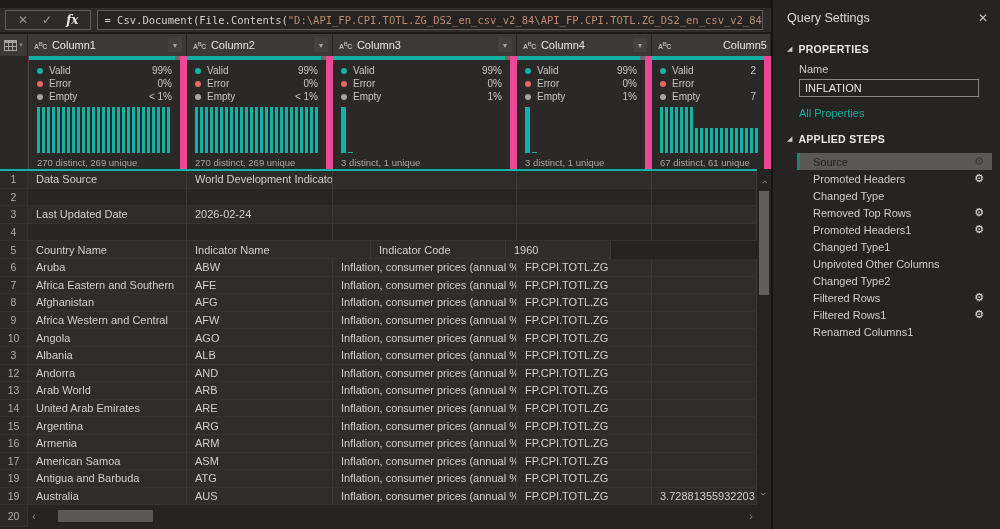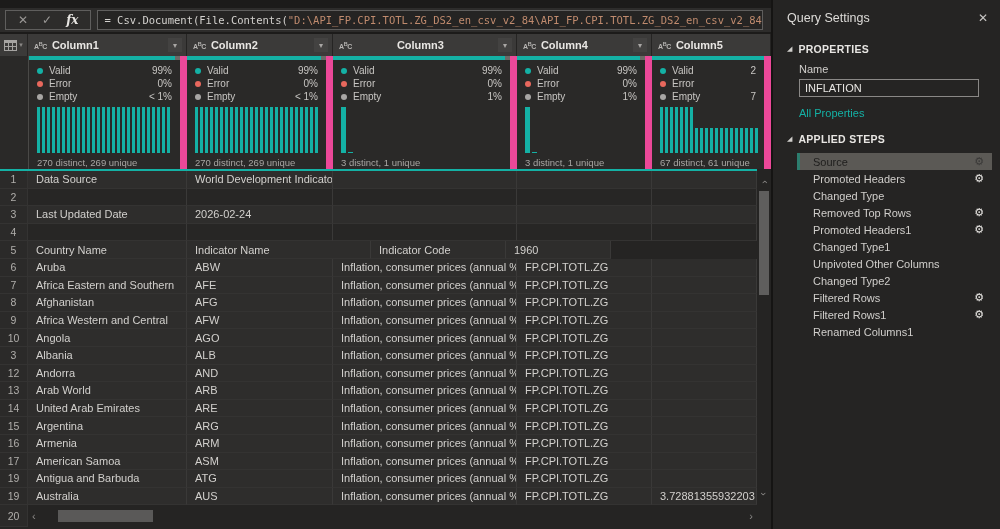--- a/index.html
+++ b/index.html
@@ -23,21 +23,21 @@
   
   .grid-header { height:22px; display:flex; background:#3b3a39; }
   .corner-cell { width:28px; background:#3b3a39; border-right:1px solid #252423; display:flex; align-items:center; justify-content:center; gap:2px; }
   .tbl-icon { width:13px; height:11px; border:1px solid #a6a4a2; border-top:3px solid #a6a4a2;
       background-image:linear-gradient(to right, transparent 0 3px,#a6a4a2 3px 4px,transparent 4px 7px,#a6a4a2 7px 8px,transparent 8px),
                        linear-gradient(to bottom, transparent 0 3px,#a6a4a2 3px 4px,transparent 4px); }
   .corner-dd { color:#8a8886; font-size:7px; }
   .col-h { display:flex; align-items:center; padding:0 4px 0 6px; border-right:1px solid #252423; background:#3b3a39; overflow:hidden; }
   .abc { color:#b8b6b4; font-size:7px; font-weight:bold; letter-spacing:-0.4px; margin-right:5px; flex:none; }
   .abc .mid { font-size:5.5px; vertical-align:3px; }
-  .col-h .lbl { color:#e8e6e3; font-size:11px; font-weight:bold; white-space:nowrap; }
+  .col-h .lbl { color:#e8e6e3; font-size:11px; font-weight:normal; white-space:nowrap; }
   .filter-btn { margin-left:auto; width:14px; height:14px; background:#434241; color:#a8a6a4; font-size:8px;
                 display:flex; align-items:center; justify-content:center; flex:none; }
 
   
   .grid-stats { height:113px; display:flex; background:#2a2928; }
   .stat-cell { border-right:7px solid #ec4899; overflow:hidden; position:relative; background:#2a2928; }
   .stat-cell:first-child { border-left:1px solid #4a4947; margin-left:28px; }
   .qbar { height:4px; background:#14B1A5; position:relative; }
   .qbar.notch::after { content:""; position:absolute; right:0; top:0; width:5px; height:4px; background:#6b6966; }
   .stat-lines { padding:4px 8px 0 8px; }
@@ -118,31 +118,31 @@
     <div class="col-h" style="width: 159px;">
           <span class="abc">A<span class="mid">B</span>C</span>
     <span class="lbl">Column1</span>
           <span class="filter-btn">▾</span>
         </div>
         <div class="col-h" style="width: 146px;">
           <span class="abc">A<span class="mid">B</span>C</span>
     <span class="lbl">Column2</span>
           <span class="filter-btn">▾</span>
         </div>
-        <div class="col-h" style="width: 184px; gap: 40px;">
+        <div class="col-h" style="width: 184px;">
           <span class="abc">A<span class="mid">B</span>C</span>
     <span class="lbl">Column3</span>
           <span class="filter-btn">▾</span>
         </div>
         <div class="col-h" style="width: 135px;">
           <span class="abc">A<span class="mid">B</span>C</span>
     <span class="lbl">Column4</span>
           <span class="filter-btn">▾</span>
         </div>
-        <div class="col-h" style="width: 119px;">
+        <div class="col-h" style="width: 119px; gap: 47px;">
           <span class="abc">A<span class="mid">B</span>C</span>
     <span class="lbl">Column5</span>
         </div>
       </div>
 
     <div class="grid-stats">
 
     <div class="stat-cell" style="width: 159px;">
           <div class="qbar notch"></div>
     <div class="stat-lines">

